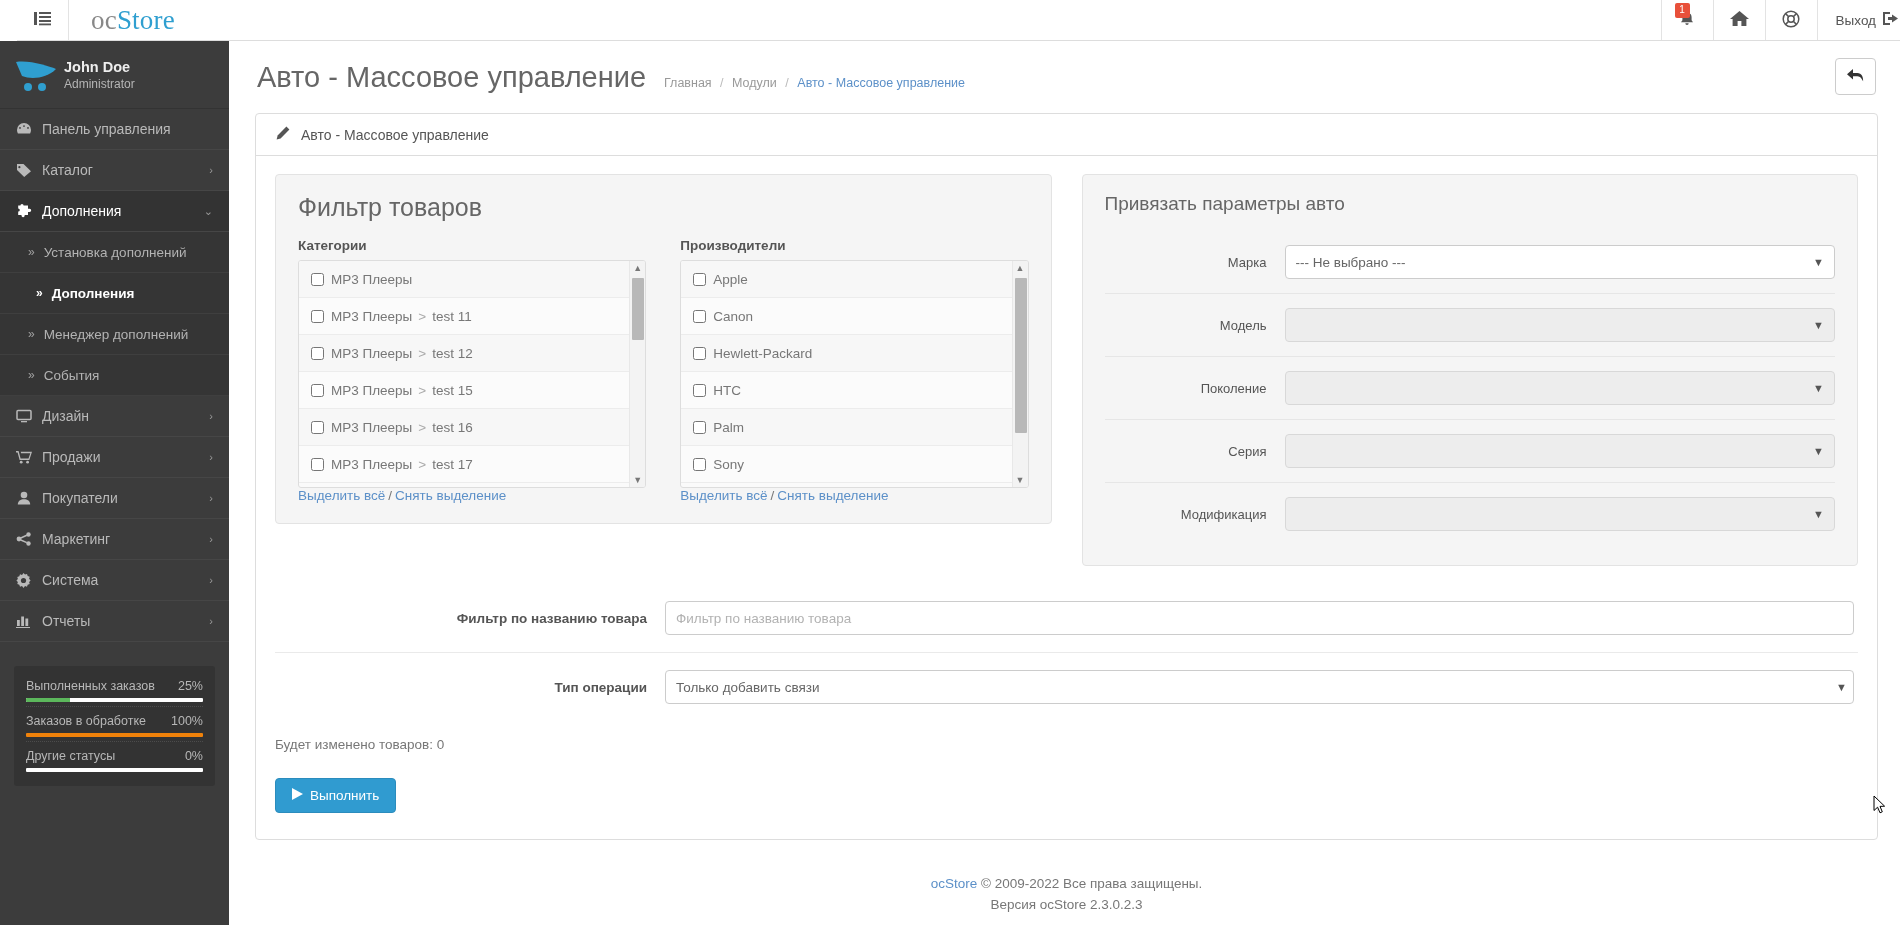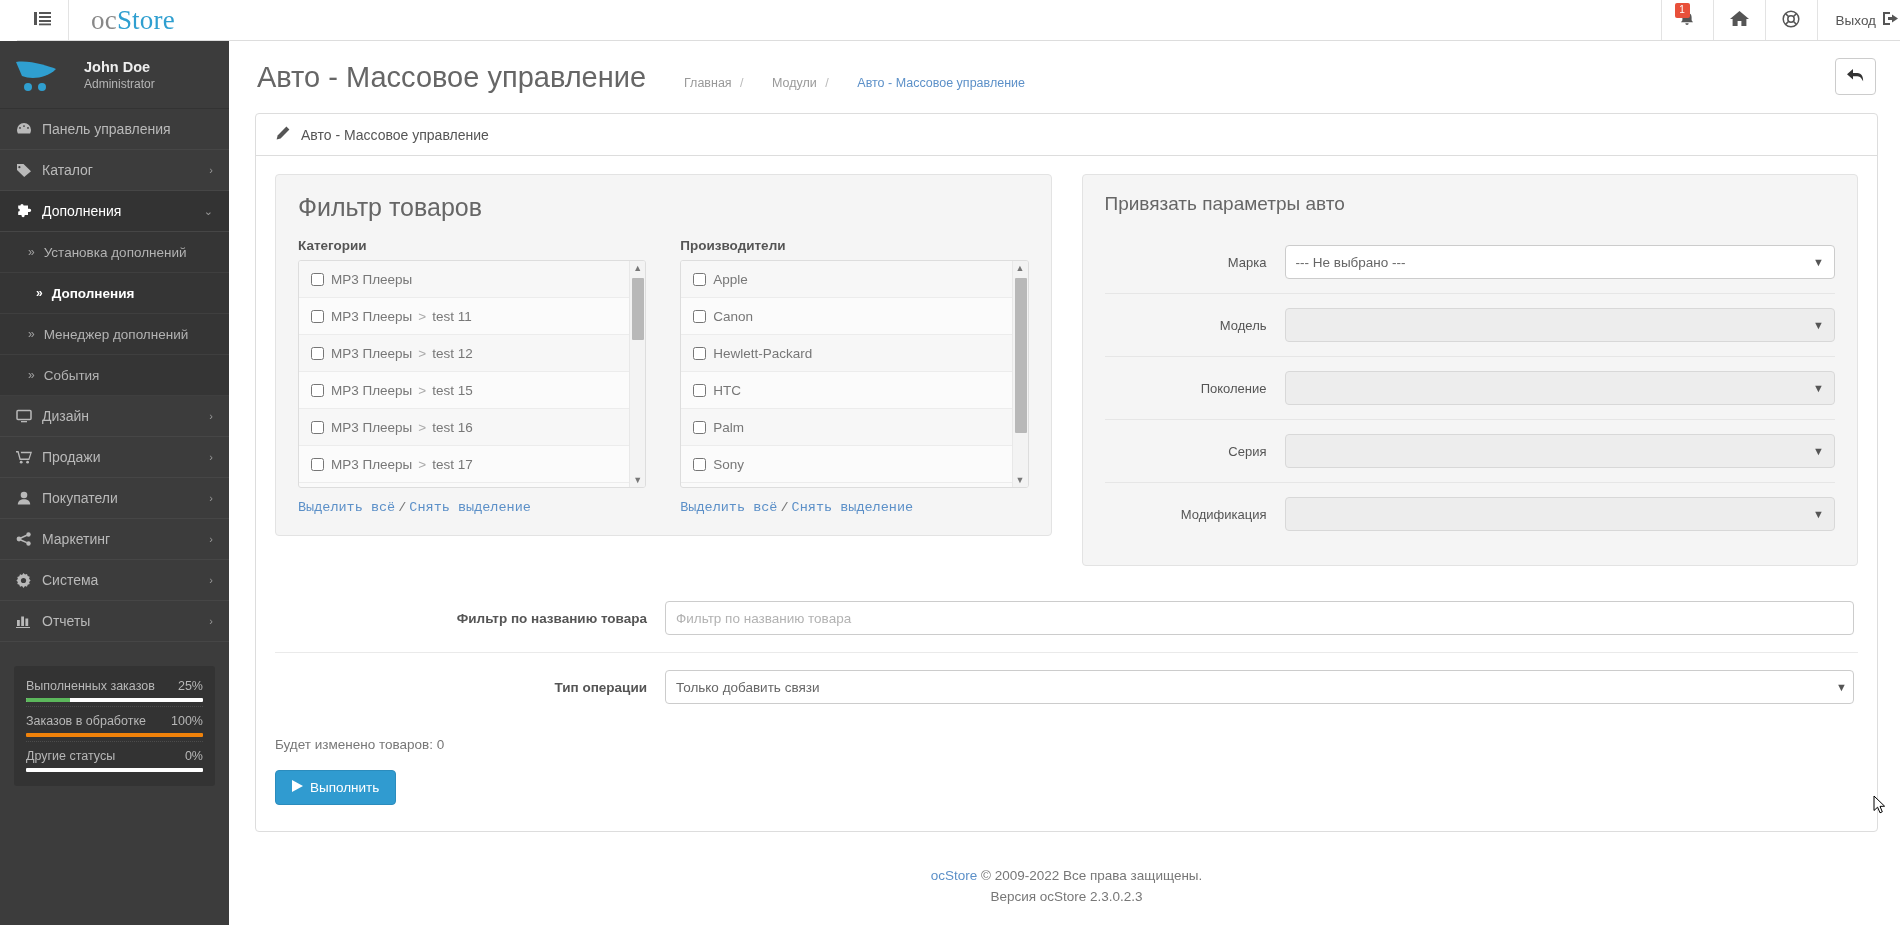--- a/index.html
+++ b/index.html
@@ -41,21 +41,21 @@
     min-width: 15px; height: 15px; text-align: center; border-radius: 2px;
     padding: 0 2px; font-weight: normal;
   }
 
   
   #sidebar {
     position: absolute; top: 41px; left: 0; width: 229px; height: 884px;
     background: #3c3c3c; overflow: hidden; z-index: 20;
   }
   #userbox {
-    height: 68px; display: flex; align-items: center; gap: 24px;
+    height: 68px; display: flex; align-items: center; gap: 4px;
     padding: 0 14px; border-bottom: 1px solid #333;
   }
   #userbox .cart-logo { width: 46px; height: 38px; flex: none; }
   #userbox .uname { color: #eee; font-size: 14.5px; font-weight: bold; line-height: 1.25; }
   #userbox .urole { color: #b5b5b5; font-size: 12px; }
 
   .nav-item {
     display: flex; align-items: center; height: 41px;
     padding: 0 16px; color: #b9b9b9; font-size: 14px; cursor: pointer;
     border-bottom: 1px solid #464646; position: relative;
@@ -88,21 +88,21 @@
   #content {
     position: absolute; top: 41px; left: 231px; width: 1671px; height: 884px;
     background: #fff; overflow: hidden;
   }
   #pagehead {
     height: 72px; display: flex; align-items: center; padding: 0 26px;
     position: relative;
   }
   #pagetitle { font-size: 29px; color: #666; font-weight: normal; margin: 0; }
   #breadcrumb { margin-left: 18px; font-size: 12.5px; color: #999; padding-top: 12px; }
-  #breadcrumb a { color: #999; text-decoration: none; margin-left: 20px; }
+  #breadcrumb a { color: #999; text-decoration: none; }
   #breadcrumb a.last { color: #5c90c8; }
   #breadcrumb .sep { color: #bbb; margin: 0 5px; }
   #backbtn {
     position: absolute; right: 26px; top: 17px; width: 41px; height: 37px;
     border: 1px solid #ccc; border-radius: 4px; background: #fff;
     display: flex; align-items: center; justify-content: center; cursor: pointer;
     color: #333; font-size: 15px;
   }
 
   #panel {
@@ -148,21 +148,21 @@
   }
   .vscroll .arr {
     height: 14px; display: flex; align-items: center; justify-content: center;
     font-size: 9px; color: #777; cursor: pointer;
   }
   .vscroll .arr.bot { position: absolute; bottom: 0; left: 0; right: 0; }
   .vscroll .thumb {
     position: absolute; left: 2px; width: 12px; background: #b8b8b8; border-radius: 1px;
   }
 
-  .sel-links { margin-top: 12px; font-size: 13.5px; font-family: Liberation Mono, monospace; }
+  .sel-links { font-size: 13.5px; }
   .sel-links a { color: #5c90c8; text-decoration: none; cursor: pointer; }
   .sel-links .slash { color: #777; margin: 0 3px; }
 
   
   .frow {
     display: flex; align-items: center; padding: 14px 0;
     border-bottom: 1px solid #e6e6e6;
   }
   .frow:last-child { border-bottom: none; }
   .frow .flab {
@@ -189,21 +189,21 @@
   }
   .wrow .wlab {
     width: 390px; text-align: right; padding-right: 18px;
     font-weight: bold; font-size: 13.5px; color: #555;
   }
   .wrow .wctl { flex: 1; padding-right: 4px; }
   .wrow.nob { border-bottom: none; }
 
   #changed-note { font-size: 13.5px; color: #777; margin: 16px 0 0 0; }
   #runbtn {
-    margin-top: 18px; display: inline-flex; align-items: center; gap: 7px;
+    margin-top: 26px; display: inline-flex; align-items: center; gap: 7px;
     background: #309bd0; border: 1px solid #2b8cbd; color: #fff;
     border-radius: 4px; padding: 9px 16px; font-size: 13.5px; cursor: pointer;
   }
 
   #footer {
     margin-top: 34px; text-align: center; color: #777; font-size: 13.5px; line-height: 1.55;
   }
   #footer a { color: #5c90c8; text-decoration: none; }
 
   #cursor { position: absolute; left: 1873px; top: 795px; z-index: 60; }

